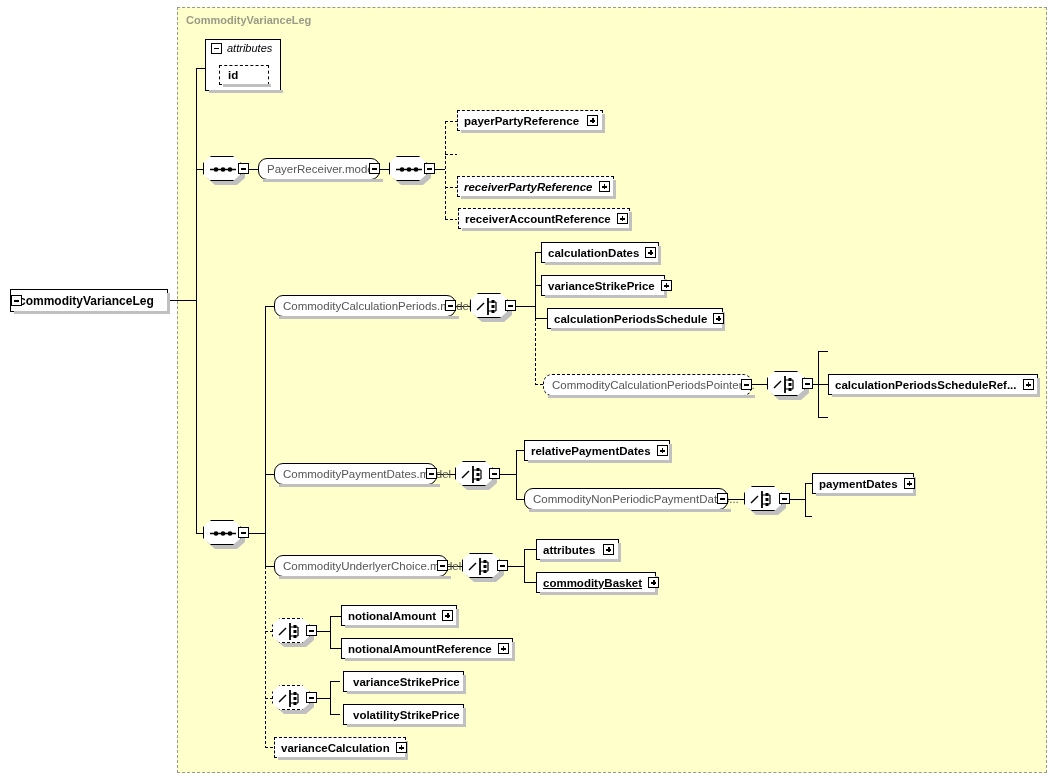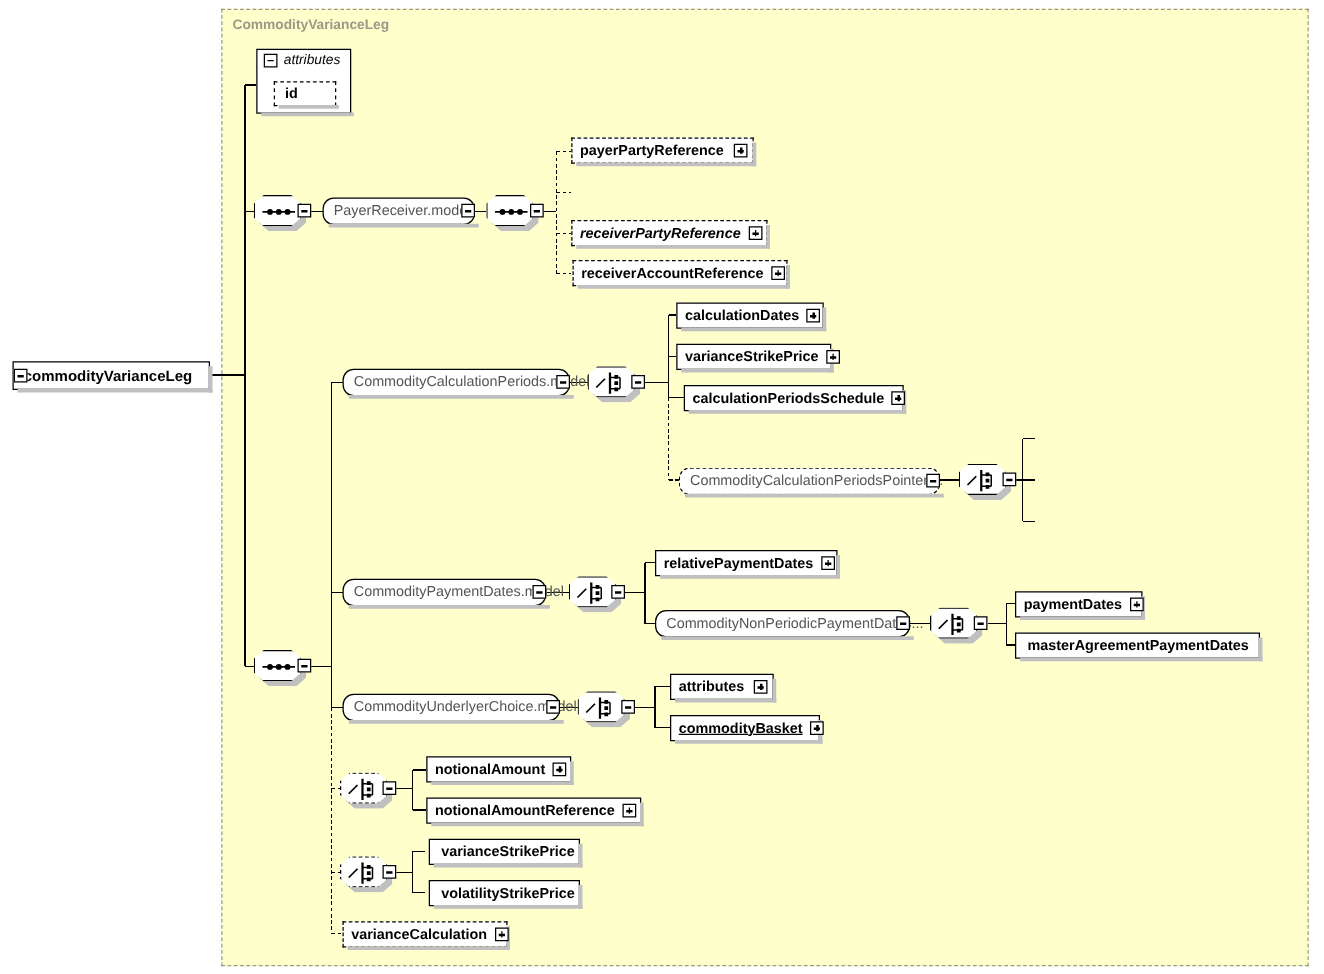--- a/index.html
+++ b/index.html
@@ -314,20 +314,27 @@
       <line x1="25" y1="8" x2="25" y2="17" stroke="#000" stroke-width="1.2"></line>
       <rect x="20.5" y="6" width="3" height="3" fill="#000"></rect>
       <rect x="20.5" y="11" width="3" height="3" fill="#000"></rect>
       <rect x="20.5" y="16" width="3" height="3" fill="#000"></rect>
     </svg>
   </div>
   <div class="tgl" style="left:802px;top:378px;">
       <i class="h"></i>
     </div>
 
+  <div class="node shadow" style="left:828px;top:374px;width:210px;height:21px;">
+    <span class="lbl">calculationPeriodsScheduleRef...</span>
+    <span class="tgl" style="margin-left:auto;">
+        <i class="h"></i>
+        <i class="v"></i>
+      </span>
+  </div>
 
   <div class="model shadow" style="left:274px;top:463px;width:163px;height:22px;">
     <span class="lbl">CommodityPaymentDates.model</span>
   </div>
   <div class="tgl" style="left:426px;top:468px;">
       <i class="h"></i>
     </div>
 
   <div class="comp-sh" style="left:459px;top:465px;"></div>
   <div class="comp oct" style="left:455px;top:461px;">
@@ -378,24 +385,20 @@
       <i class="h"></i>
     </div>
 
   <div class="node shadow" style="left:812px;top:473px;width:102px;height:21px;">
     <span class="lbl">paymentDates</span>
     <span class="tgl" style="margin-left:auto;">
         <i class="h"></i>
         <i class="v"></i>
       </span>
   </div>
-  <div class="node shadow" style="left:812px;top:506px;width:196px;height:21px;">
-
-    <span class="lbl" style="padding-left:9px;">masterAgreementPaymentDates</span>
-  </div>
 
   <div class="model shadow" style="left:274px;top:555px;width:174px;height:22px;">
     <span class="lbl">CommodityUnderlyerChoice.model</span>
   </div>
   <div class="tgl" style="left:437px;top:560px;">
       <i class="h"></i>
     </div>
 
   <div class="comp-sh" style="left:466px;top:557px;"></div>
   <div class="comp oct" style="left:462px;top:553px;">

